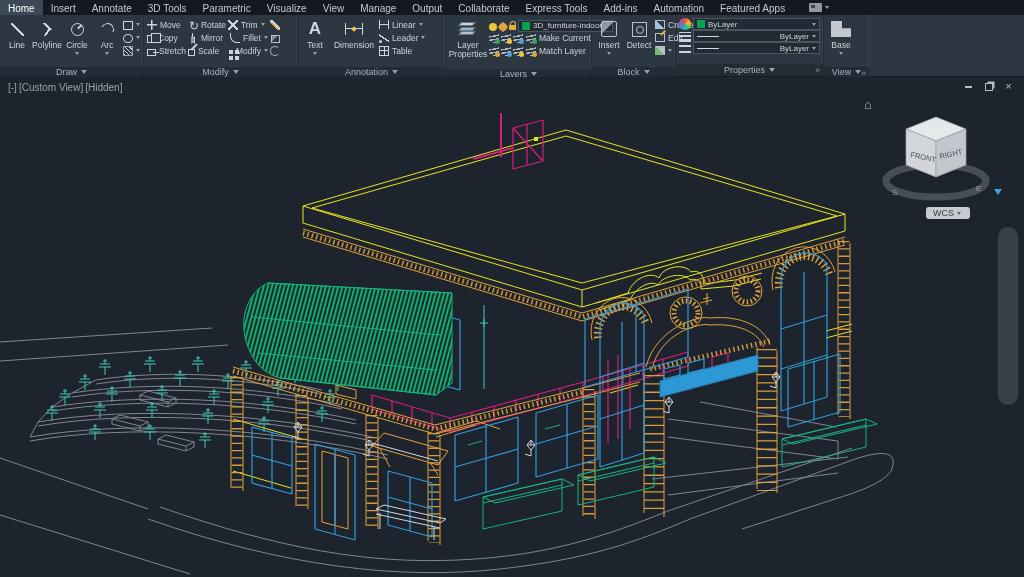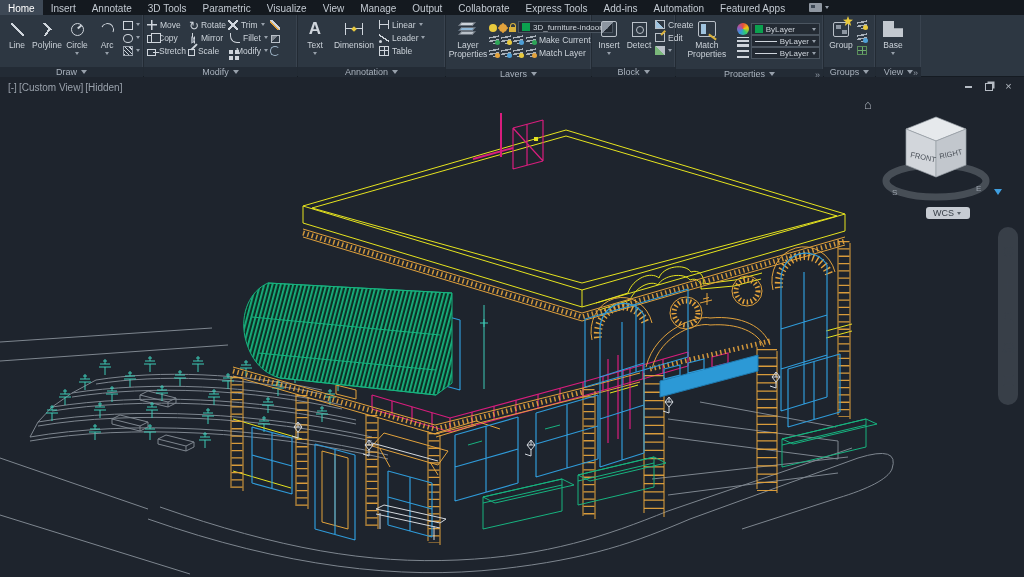--- a/index.html
+++ b/index.html
@@ -17,21 +17,21 @@
   
   .ribbon{height:62px;background:#2d3742;display:flex;border-bottom:1px solid #151b22;}
   .panel{display:flex;flex-direction:column;border-right:1px solid #222a33;box-shadow:inset -1px 0 0 #39434f;}
   .pbody{flex:1;display:flex;align-items:stretch;padding:2px 3px 1px;gap:2px;}
   .pstrip{height:13px;background:#232b35;color:#a9b2bd;font-size:9px;display:flex;align-items:center;justify-content:center;gap:4px;position:relative;margin-top:8px;}
   .car{width:0;height:0;border:3px solid transparent;border-top:4px solid #97a0ab;margin-top:3px;}
   .car.sm{border-width:2px;border-top-width:3px;margin-top:2px;}
   .launcher{position:absolute;right:3px;top:2px;color:#8d96a1;font-size:9px;line-height:9px;}
   .bb{display:flex;flex-direction:column;align-items:center;justify-content:flex-start;font-size:8.5px;line-height:9px;color:#ccd3da;padding:1px 2px;text-align:center;min-width:28px;}
   .bb .icn{height:22px;display:flex;align-items:center;justify-content:center;margin-bottom:1px;}
-  .col{display:flex;flex-direction:column;justify-content:flex-end;padding:1px 0;}
+  .col{display:flex;flex-direction:column;justify-content:center;padding:1px 0;}
   .sr{display:flex;align-items:center;gap:3px;font-size:8.5px;color:#ccd3da;height:13px;white-space:nowrap;}
 
   
   .i{position:relative;display:inline-block;width:13px;height:13px;flex:none;}
   .mi{width:10px;height:10px;}
   .ig-line{background:linear-gradient(45deg,transparent 44%,#cfd5dc 44%,#cfd5dc 56%,transparent 56%);}
   .ig-pline{background:linear-gradient(45deg,transparent 44%,#cfd5dc 44%,#cfd5dc 56%,transparent 56%),linear-gradient(-55deg,transparent 46%,#cfd5dc 46%,#cfd5dc 58%,transparent 58%);background-size:13px 7px;background-repeat:no-repeat;background-position:0 0,0 6px;}
   .ig-circle{border:1.5px solid #cfd5dc;border-radius:50%;}
   .ig-circle:after{content:"";position:absolute;left:5px;top:2px;width:5px;height:1.5px;background:#cfd5dc;transform:rotate(-40deg);}
   .ig-arc{border:1.5px solid transparent;border-top-color:#cfd5dc;border-right-color:#cfd5dc;border-radius:50%;transform:rotate(-20deg);}
@@ -412,26 +412,20 @@
         </div>
       </div>
       <div class="pstrip">
           <span>Block</span>
           <span class="car"></span>
         </div>
     </div>
 
     <div class="panel" style="width:148px">
       <div class="pbody">
-        <div class="bb" style="min-width:42px">
-            <span class="icn">
-              <span class="i ig-mprop"></span>
-            </span>
-            <span>Match Properties</span>
-          </div>
         <div class="col" style="flex:1">
           <div class="ddrow">
             <span class="i mi ig-wheel"></span>
             <div class="dd">
               <span class="sw"></span>
               <span class="flex">ByLayer</span>
               <span class="car sm"></span>
             </div>
           </div>
           <div class="ddrow">
@@ -452,46 +446,20 @@
           </div>
         </div>
       </div>
       <div class="pstrip">
           <span>Properties</span>
           <span class="car"></span>
           <span class="launcher">»</span>
         </div>
     </div>
 
-    <div class="panel" style="width:52px">
-      <div class="pbody">
-        <div class="bb">
-            <span class="icn" style="position:relative">
-              <span class="i ig-group"></span>
-              <span class="ig-star" style="position:absolute;right:-4px;top:-2px"></span>
-            </span>
-            <span>Group</span>
-          </div>
-        <div class="col">
-          <div class="sr">
-              <span class="i mi ig-lyr y"></span>
-            </div>
-          <div class="sr">
-              <span class="i mi ig-lyr b"></span>
-            </div>
-          <div class="sr">
-              <span class="i mi ig-idpt"></span>
-            </div>
-        </div>
-      </div>
-      <div class="pstrip">
-          <span>Groups</span>
-          <span class="car"></span>
-        </div>
-    </div>
 
 
 
     <div class="panel" style="width:45px;border-right:none">
       <div class="pbody" style="justify-content:flex-start">
         <div class="bb">
             <span class="icn">
               <span class="ig-base"></span>
             </span>
             <span>Base</span>

